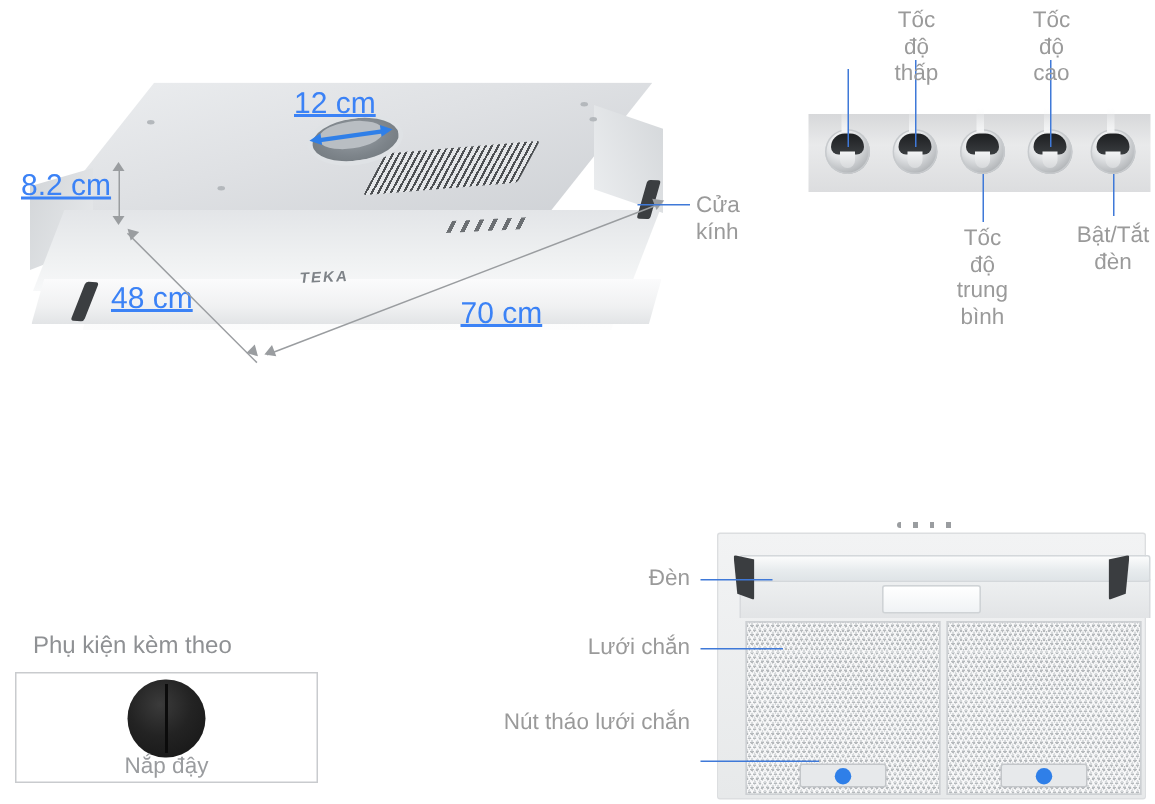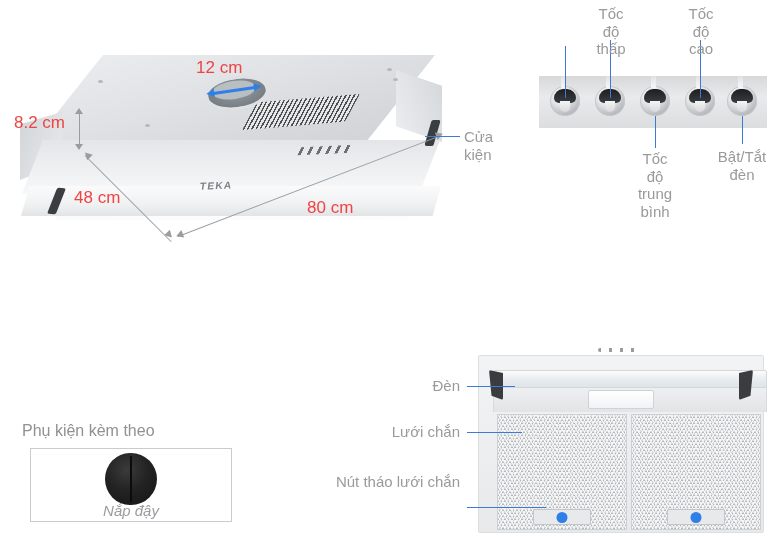--- a/index.html
+++ b/index.html
@@ -5,21 +5,21 @@
   html,body{margin:0;padding:0;}
   body{
     width:770px;height:536px;background:#ffffff;position:relative;overflow:hidden;
     font-family:"Liberation Sans","DejaVu Sans",sans-serif;
     color:#8a8a8a;
   }
   .panel{position:absolute;}
   .lbl{position:absolute;color:#9a9a9a;font-size:15px;line-height:1.18;white-space:pre-line;}
   .lbl.c{text-align:center;}
   .lbl.r{text-align:right;}
-  .dim{position:absolute;color:#ef4444;font-size:17px;white-space:nowrap;}
+  .dim{position:absolute;color:#3b82f6;font-size:20px;white-space:nowrap;text-decoration:underline;}
   .lead{position:absolute;background:#3f79d8;}
   .lead.h{height:1px;}
   .lead.v{width:1px;}
 
   
   #hood-fig{left:0;top:0;width:500px;height:260px;}
   .hood-top2{
     position:absolute;left:30px;top:55px;width:405px;height:92px;
     background:linear-gradient(165deg,#eceef0 0%,#dfe1e4 45%,#cdd0d4 100%);
     clip-path:polygon(18% 0%, 100% 0%, 82% 100%, 0% 100%);
@@ -110,21 +110,21 @@
     background:linear-gradient(180deg,#f3f4f5,#d7d9db);
   }
   .knob .shine{
     position:absolute;left:11px;top:-14px;width:5px;height:16px;
     background:linear-gradient(180deg,rgba(255,255,255,0),#f5f6f7);
   }
 
   
   #acc-fig{left:0;top:400px;width:260px;height:136px;padding-left:32px;}
   .acc-title{position:absolute;left:22px;top:22px;font-size:16px;color:#8f9194;}
-  .acc-box{position:absolute;left:30px;top:48px;width:200px;height:72px;border:1px solid #c9cbce;display:flex;font-style:italic;}
+  .acc-box{position:absolute;left:10px;top:48px;width:200px;height:72px;border:1px solid #c9cbce;display:flex;}
   .acc-cell{flex:1;position:relative;border-right:1px solid #c9cbce;}
   .acc-cell:last-child{border-right:none;}
   .acc-part{
     position:absolute;left:50%;top:4px;transform:translateX(-50%);
     width:52px;height:52px;border-radius:50%;
     background:radial-gradient(circle at 42% 32%,#3b3b3b 0%,#232323 45%,#141414 100%);
   }
   .acc-part.lid{border-radius:48% 50% 50% 48%/50%;}
   .acc-part .seam{position:absolute;left:50%;top:3px;width:2px;height:46px;background:#0b0b0b;transform:translateX(-50%);}
   .acc-cap{position:absolute;left:0;right:0;bottom:2px;text-align:center;font-size:15px;color:#9a9c9f;}
@@ -215,27 +215,27 @@
   <div class="dim" style="left:14px;top:113px;">8.2 cm</div>
   <div class="dimline" style="left:79px;top:113px;width:1px;height:32px;"></div>
   <div class="ah" style="left:75px;top:108px;border-left:4px solid transparent;border-right:4px solid transparent;border-bottom:6px solid #9a9da0;"></div>
   <div class="ah" style="left:75px;top:144px;border-left:4px solid transparent;border-right:4px solid transparent;border-top:6px solid #9a9da0;"></div>
 
   <div class="dim" style="left:74px;top:188px;">48 cm</div>
   <div class="dimline" style="left:85px;top:155px;width:122px;height:1px;transform:rotate(45deg);transform-origin:left center;"></div>
   <div class="ah" style="left:84px;top:151px;border-top:4px solid transparent;border-bottom:4px solid transparent;border-right:7px solid #9a9da0;transform:rotate(45deg);"></div>
   <div class="ah" style="left:166px;top:231px;border-top:4px solid transparent;border-bottom:4px solid transparent;border-left:7px solid #9a9da0;transform:rotate(45deg);"></div>
 
-  <div class="dim" style="left:307px;top:198px;">80 cm</div>
+  <div class="dim" style="left:307px;top:198px;">70 cm</div>
   <div class="dimline" style="left:178px;top:236px;width:278px;height:1px;transform:rotate(-21deg);transform-origin:left center;"></div>
   <div class="ah" style="left:176px;top:231px;border-top:4px solid transparent;border-bottom:4px solid transparent;border-right:7px solid #9a9da0;transform:rotate(-21deg);"></div>
   <div class="ah" style="left:436px;top:131px;border-top:4px solid transparent;border-bottom:4px solid transparent;border-left:7px solid #9a9da0;transform:rotate(-21deg);"></div>
 
   <div class="lead h" style="left:425px;top:136px;width:35px;"></div>
-  <div class="lbl" style="left:464px;top:128px;">Cửa kiện</div>
+  <div class="lbl" style="left:464px;top:128px;">Cửa kính</div>
 </div>
 
 <div class="panel" id="ctrl-fig">
   <div class="cpanel"></div>
 
   <div class="knob" style="left:45px;">
     <span class="shine"></span>
       <span class="cap"></span>
       <span class="nub"></span>
   </div>

